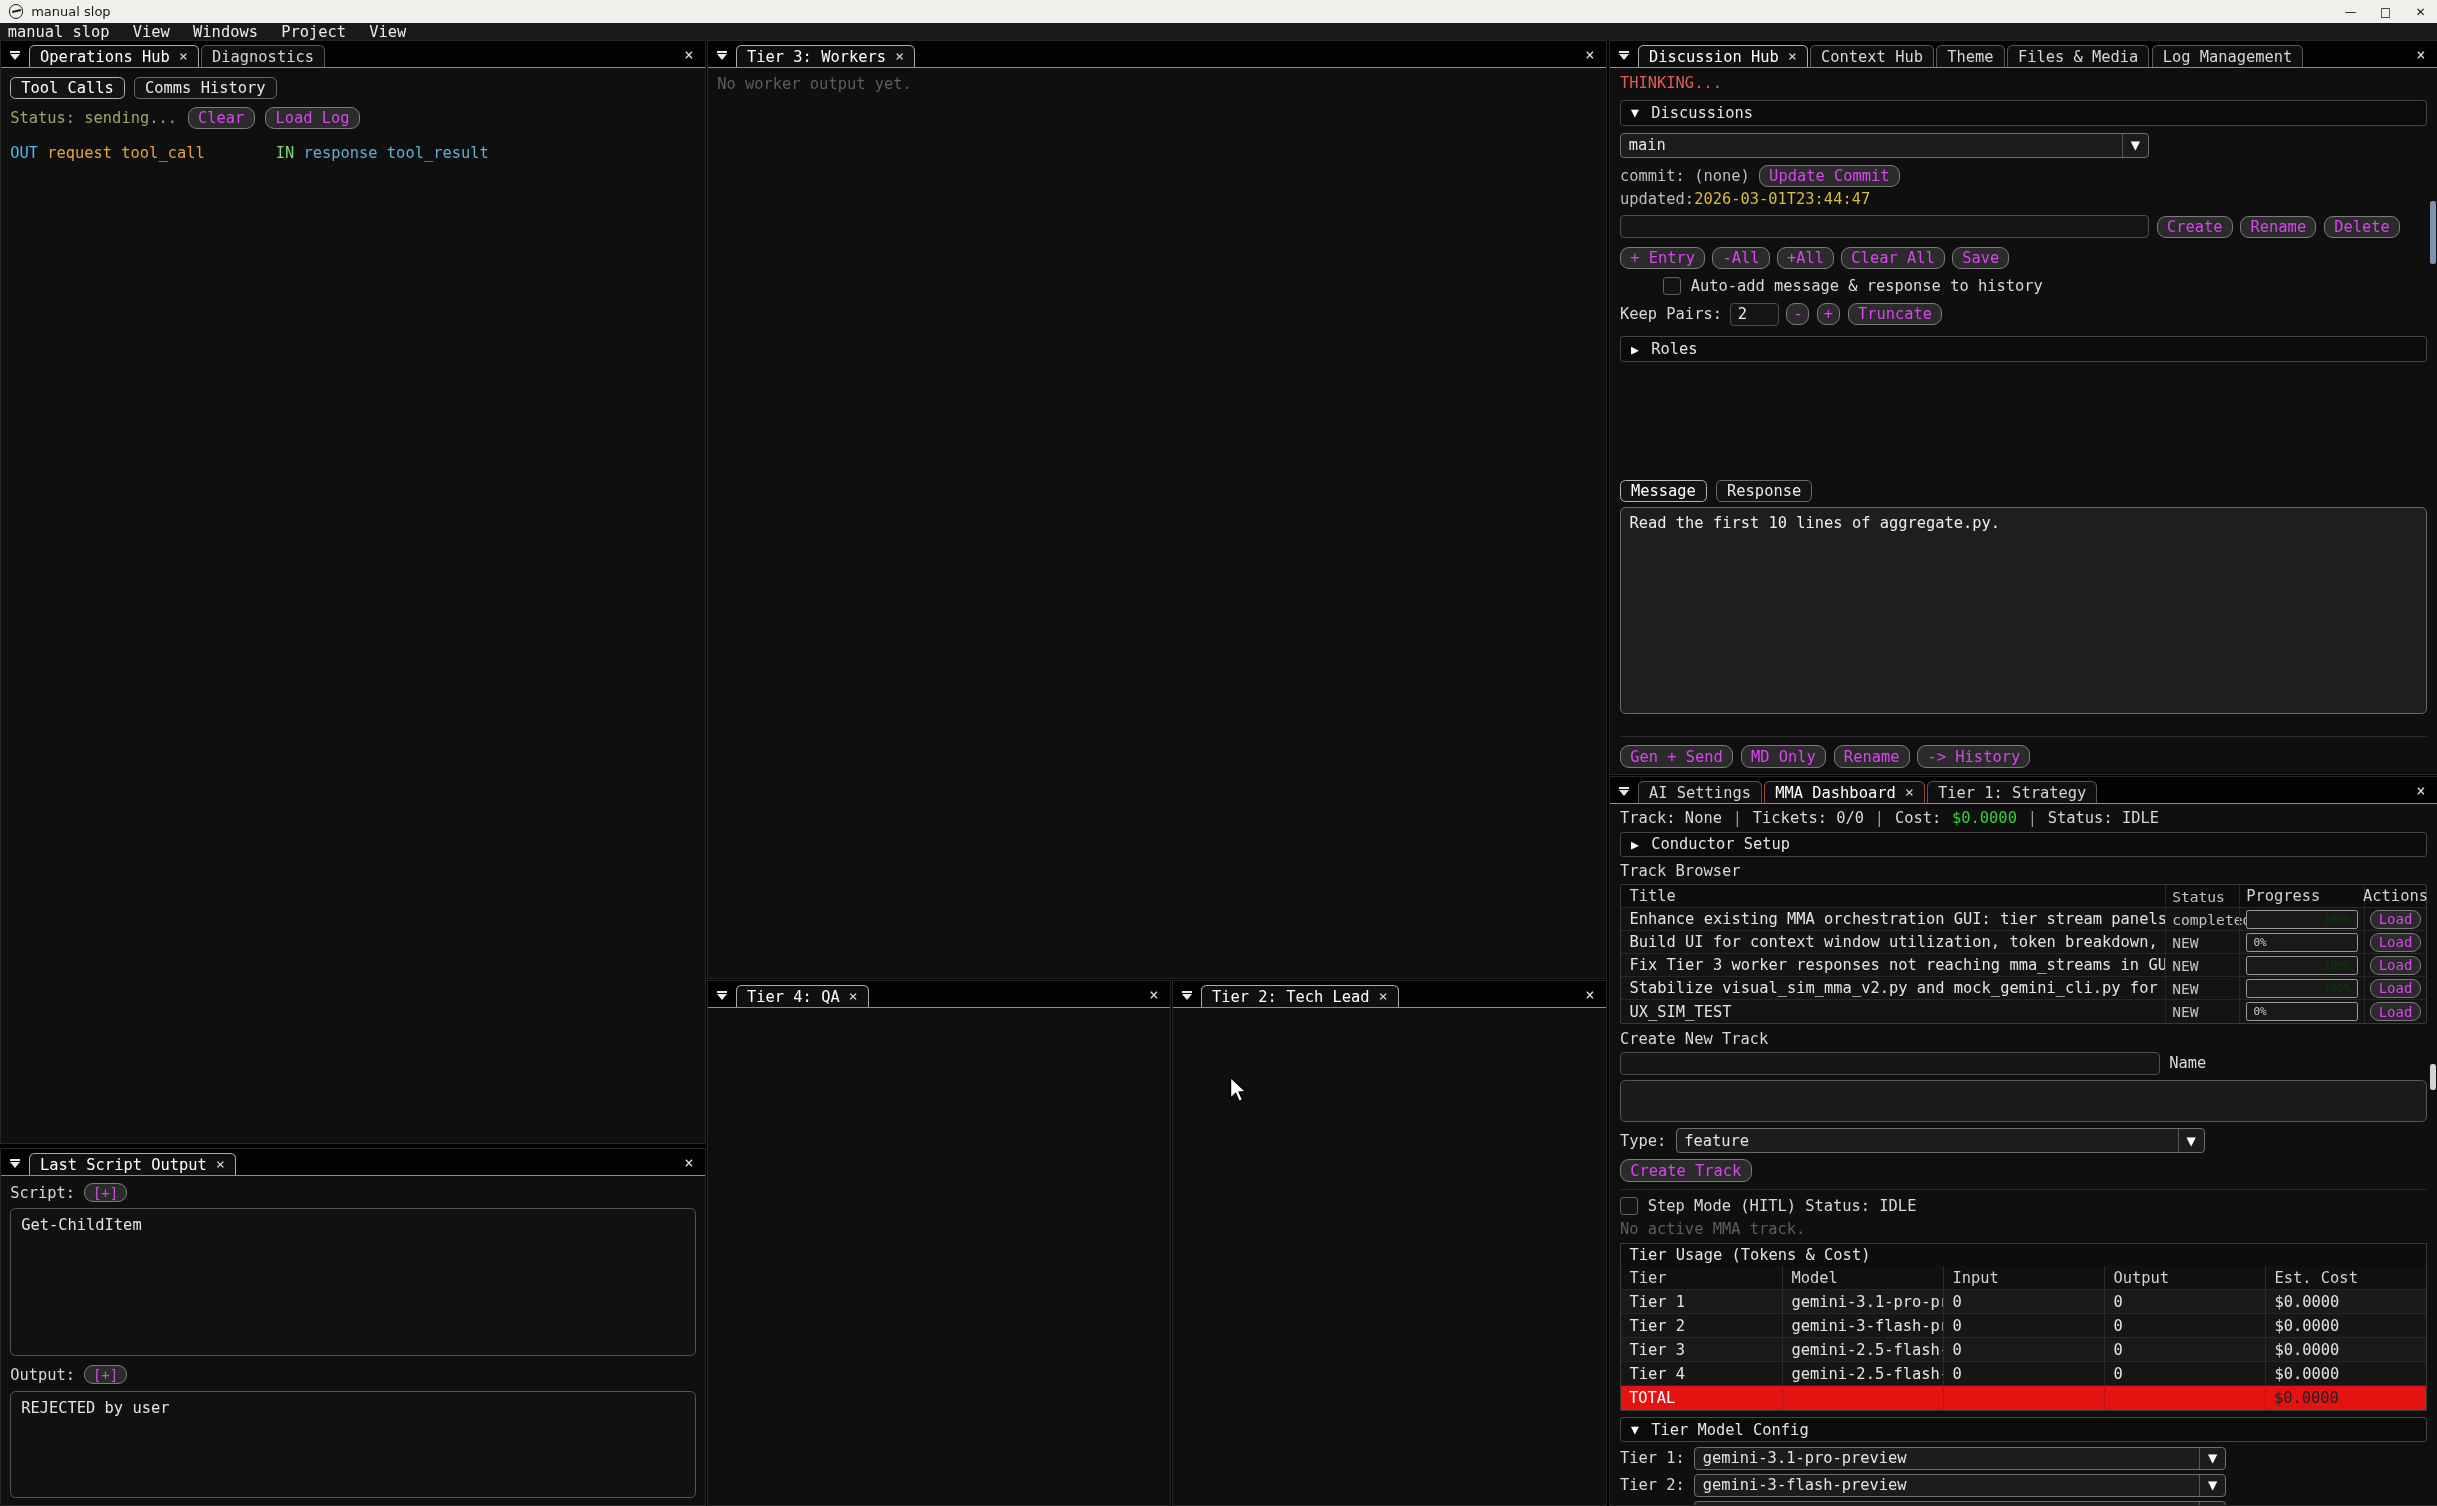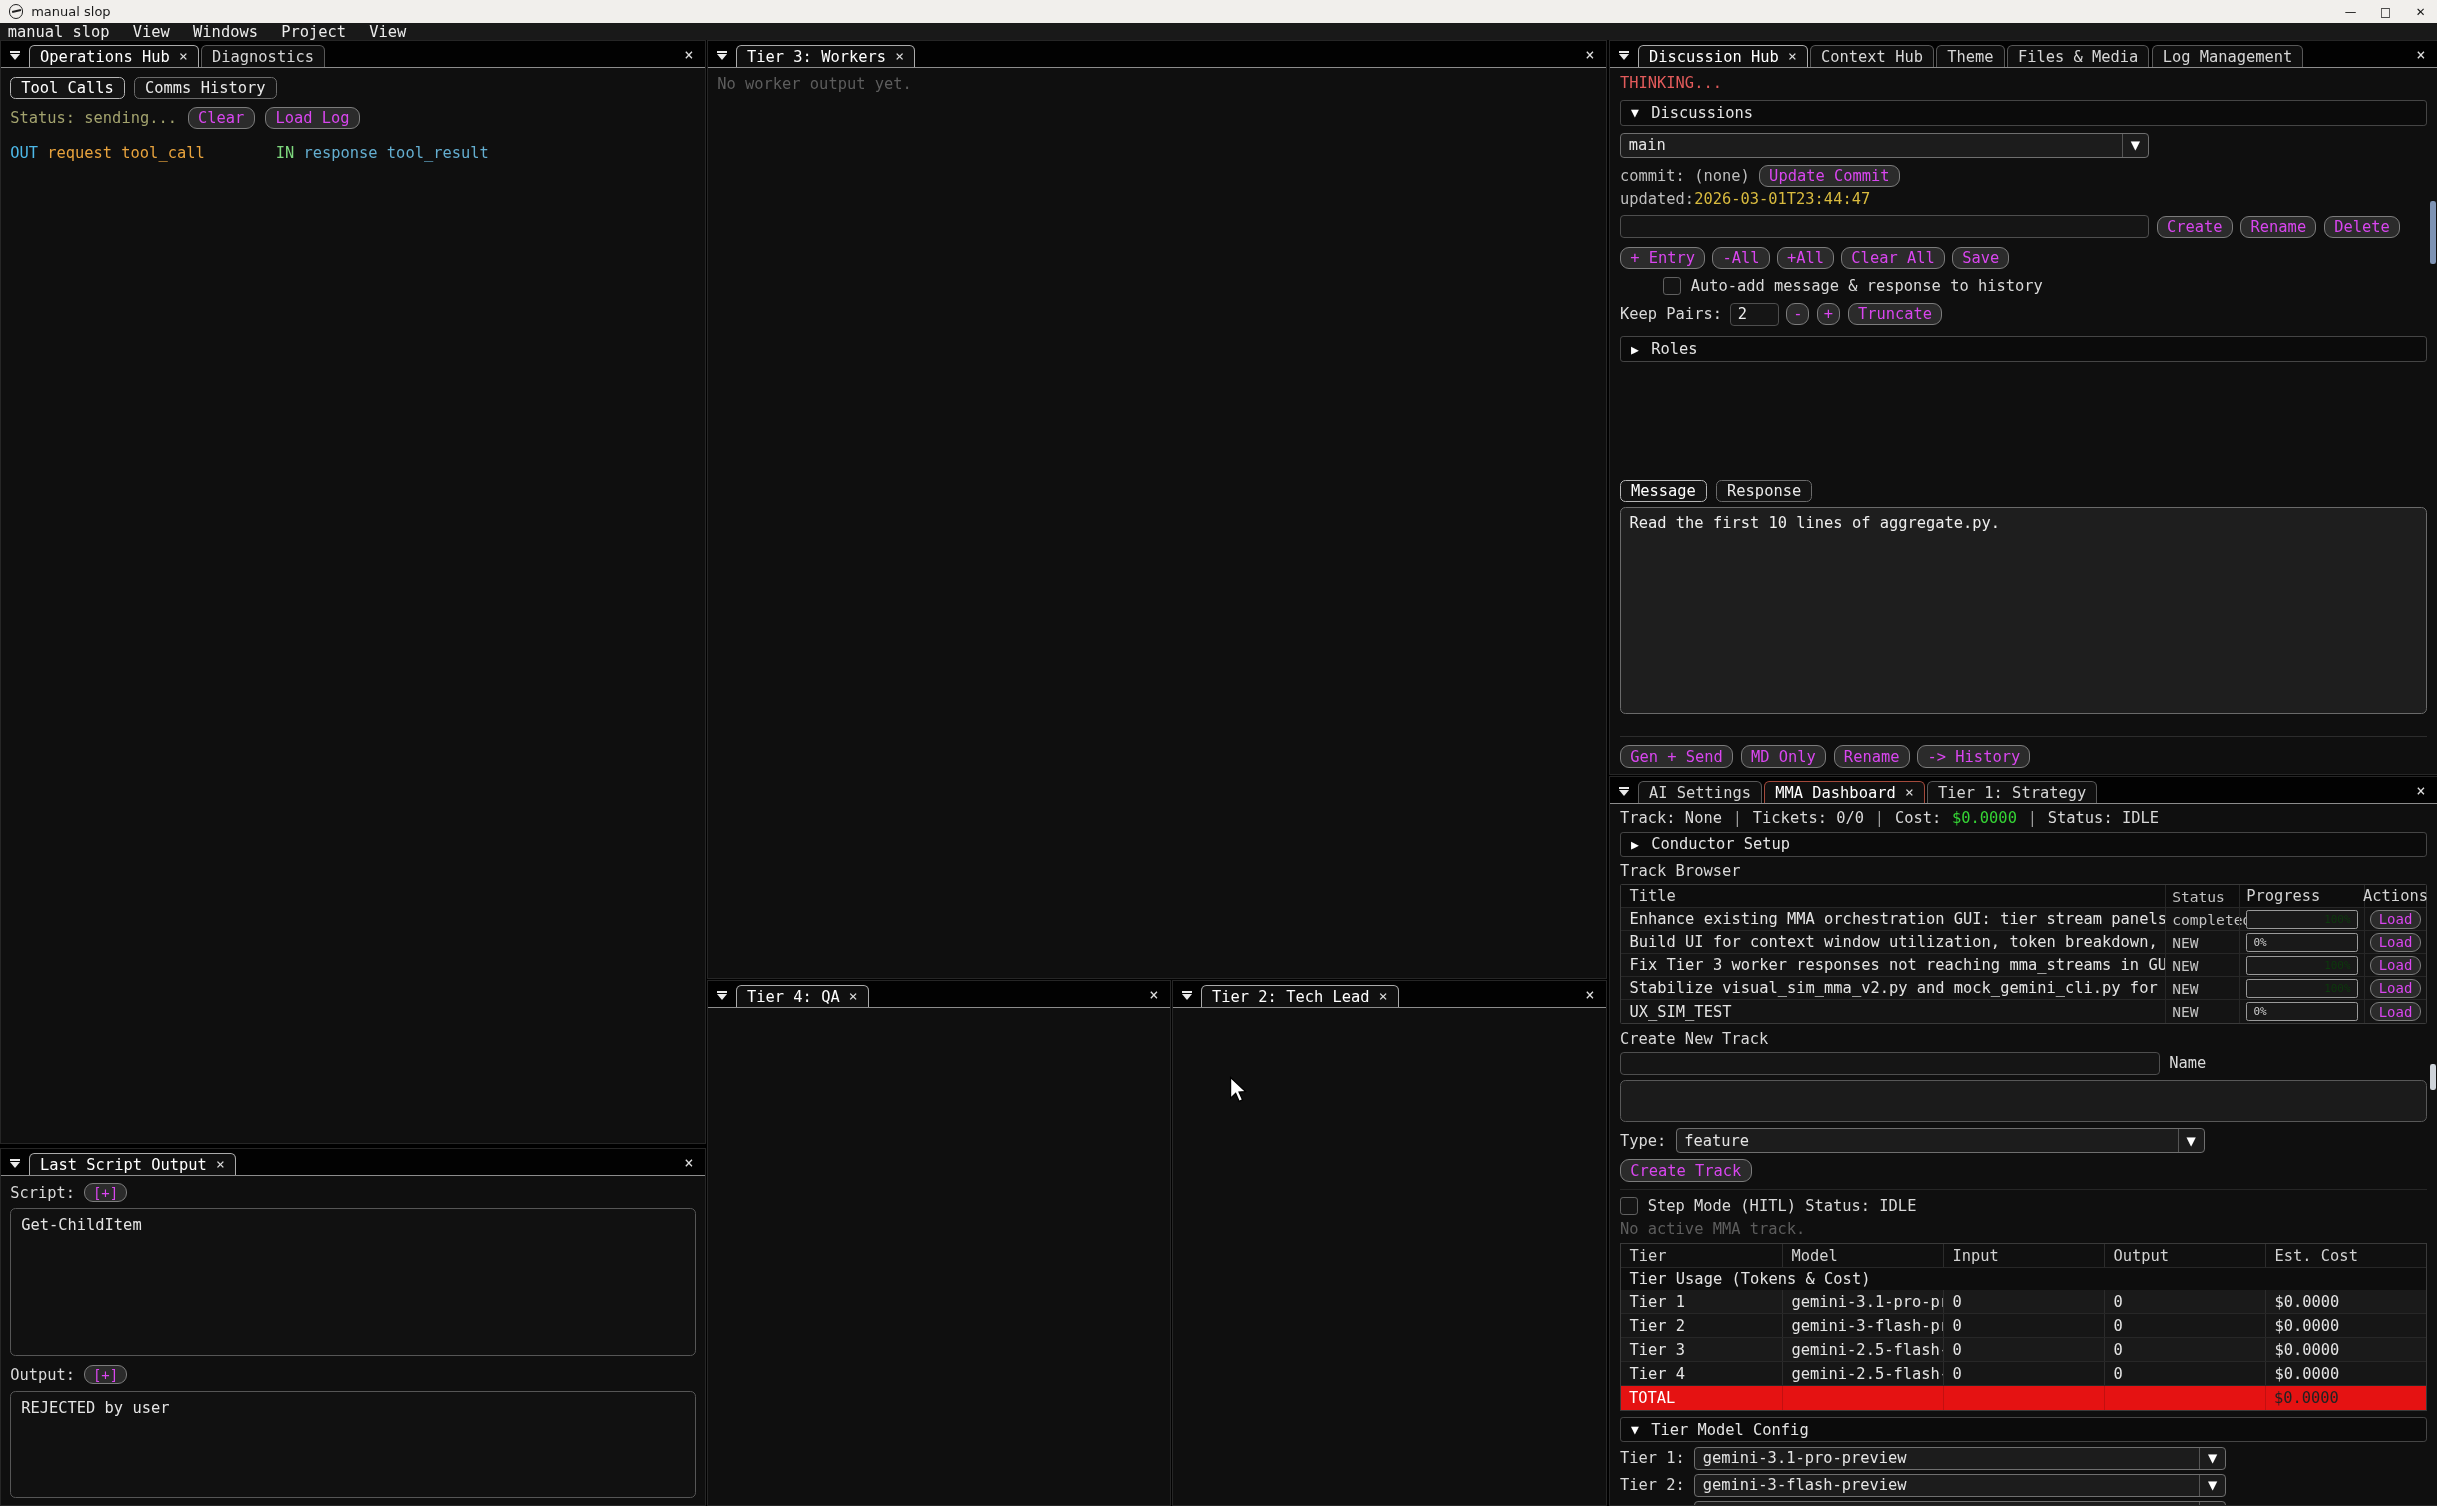--- a/index.html
+++ b/index.html
@@ -415,30 +415,30 @@
       <div class="row" style="margin-top:6.2px;">
         <span class="btn">Create Track</span>
       </div>
       <div class="row" style="margin-top:7px;gap:10px;border-top:0.8px solid #262626;padding-top:7px;">
         <span class="checkbox"></span>
         <span class="label">Step Mode (HITL) Status: IDLE</span>
       </div>
       <div style="margin-top:5.4px;" class="hint">No active MMA track.</div>
 
       <div class="usage-table" style="margin-top:5.4px;">
+        <div class="u-row" style="background:#0d0d0d;border-bottom:none;height:21.6px;">
+          <span style="padding:0 8.5px;">Tier Usage (Tokens &amp; Cost)</span>
+        </div>
         <div class="u-row head">
           <span class="u-cell">Tier</span>
           <span class="u-cell">Model</span>
           <span class="u-cell">Input</span>
           <span class="u-cell">Output</span>
           <span class="u-cell">Est. Cost</span>
         </div>
-        <div class="u-row" style="background:#0d0d0d;border-bottom:none;height:21.6px;">
-          <span style="padding:0 8.5px;">Tier Usage (Tokens &amp; Cost)</span>
-        </div>
         <div class="u-row">
           <span class="u-cell">Tier 1</span>
           <span class="u-cell">gemini-3.1-pro-preview</span>
           <span class="u-cell">0</span>
           <span class="u-cell">0</span>
           <span class="u-cell">$0.0000</span>
         </div>
         <div class="u-row">
           <span class="u-cell">Tier 2</span>
           <span class="u-cell">gemini-3-flash-preview</span>

